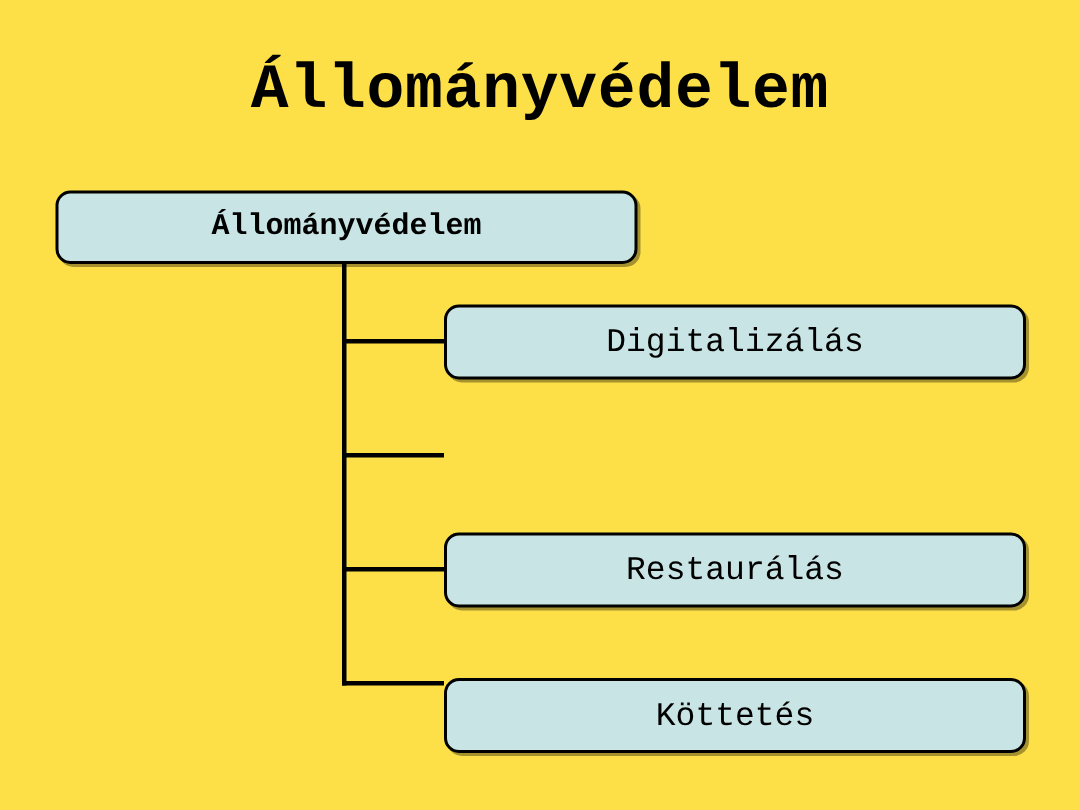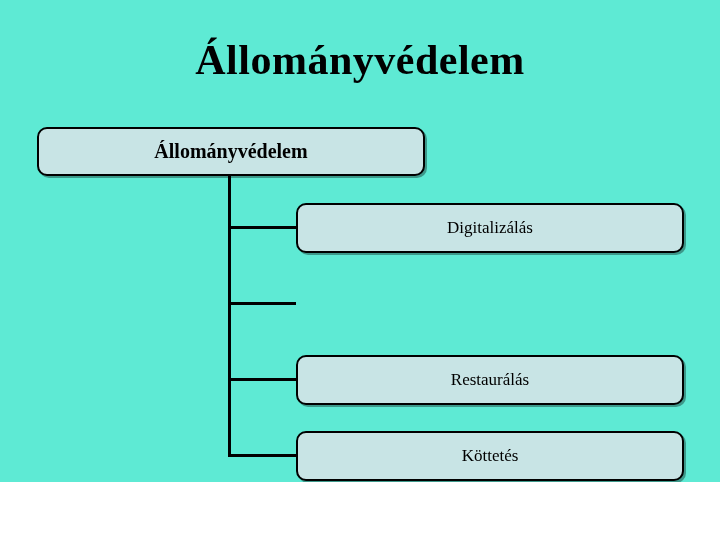--- a/index.html
+++ b/index.html
@@ -3,24 +3,24 @@
 <meta charset="utf-8">
 <style>
   html, body {
     margin: 0;
     padding: 0;
     background: #ffffff;
   }
   .slide {
     position: relative;
     width: 720px;
-    height: 482px;
-    background: #5eead4;
+    height: 540px;
+    background: #fde047;
     overflow: hidden;
-    font-family: Liberation Serif, serif;
+    font-family: Liberation Mono, monospace;
     color: #000000;
   }
   .slide-title {
     position: absolute;
     top: 36px;
     left: 0;
     width: 720px;
     margin: 0;
     text-align: center;
     font-size: 42px;
@@ -35,38 +35,38 @@
     background: #c8e4e5;
     border: 2px solid #000000;
     border-radius: 10px;
     box-sizing: border-box;
     display: flex;
     align-items: center;
     justify-content: center;
     box-shadow: 2px 2px 0 rgba(0,0,0,0.35);
   }
   .node .label {
-    font-size: 17px;
+    font-size: 22px;
     color: #000000;
     white-space: nowrap;
   }
   .node.root {
     left: 37px;
     top: 127px;
     height: 49px;
   }
   .node.root .label {
     font-size: 20px;
     font-weight: bold;
   }
   .node.child { left: 296px; }
   .node.child-0 { top: 203px; }
   .node.child-1 { top: 279px; }
   .node.child-2 { top: 355px; }
-  .node.child-3 { top: 431px; }
+  .node.child-3 { top: 452px; }
 
   .connector {
     position: absolute;
     background: #000000;
   }
   .trunk {
     left: 228px;
     top: 176px;
     width: 3px;
     height: 281px;

